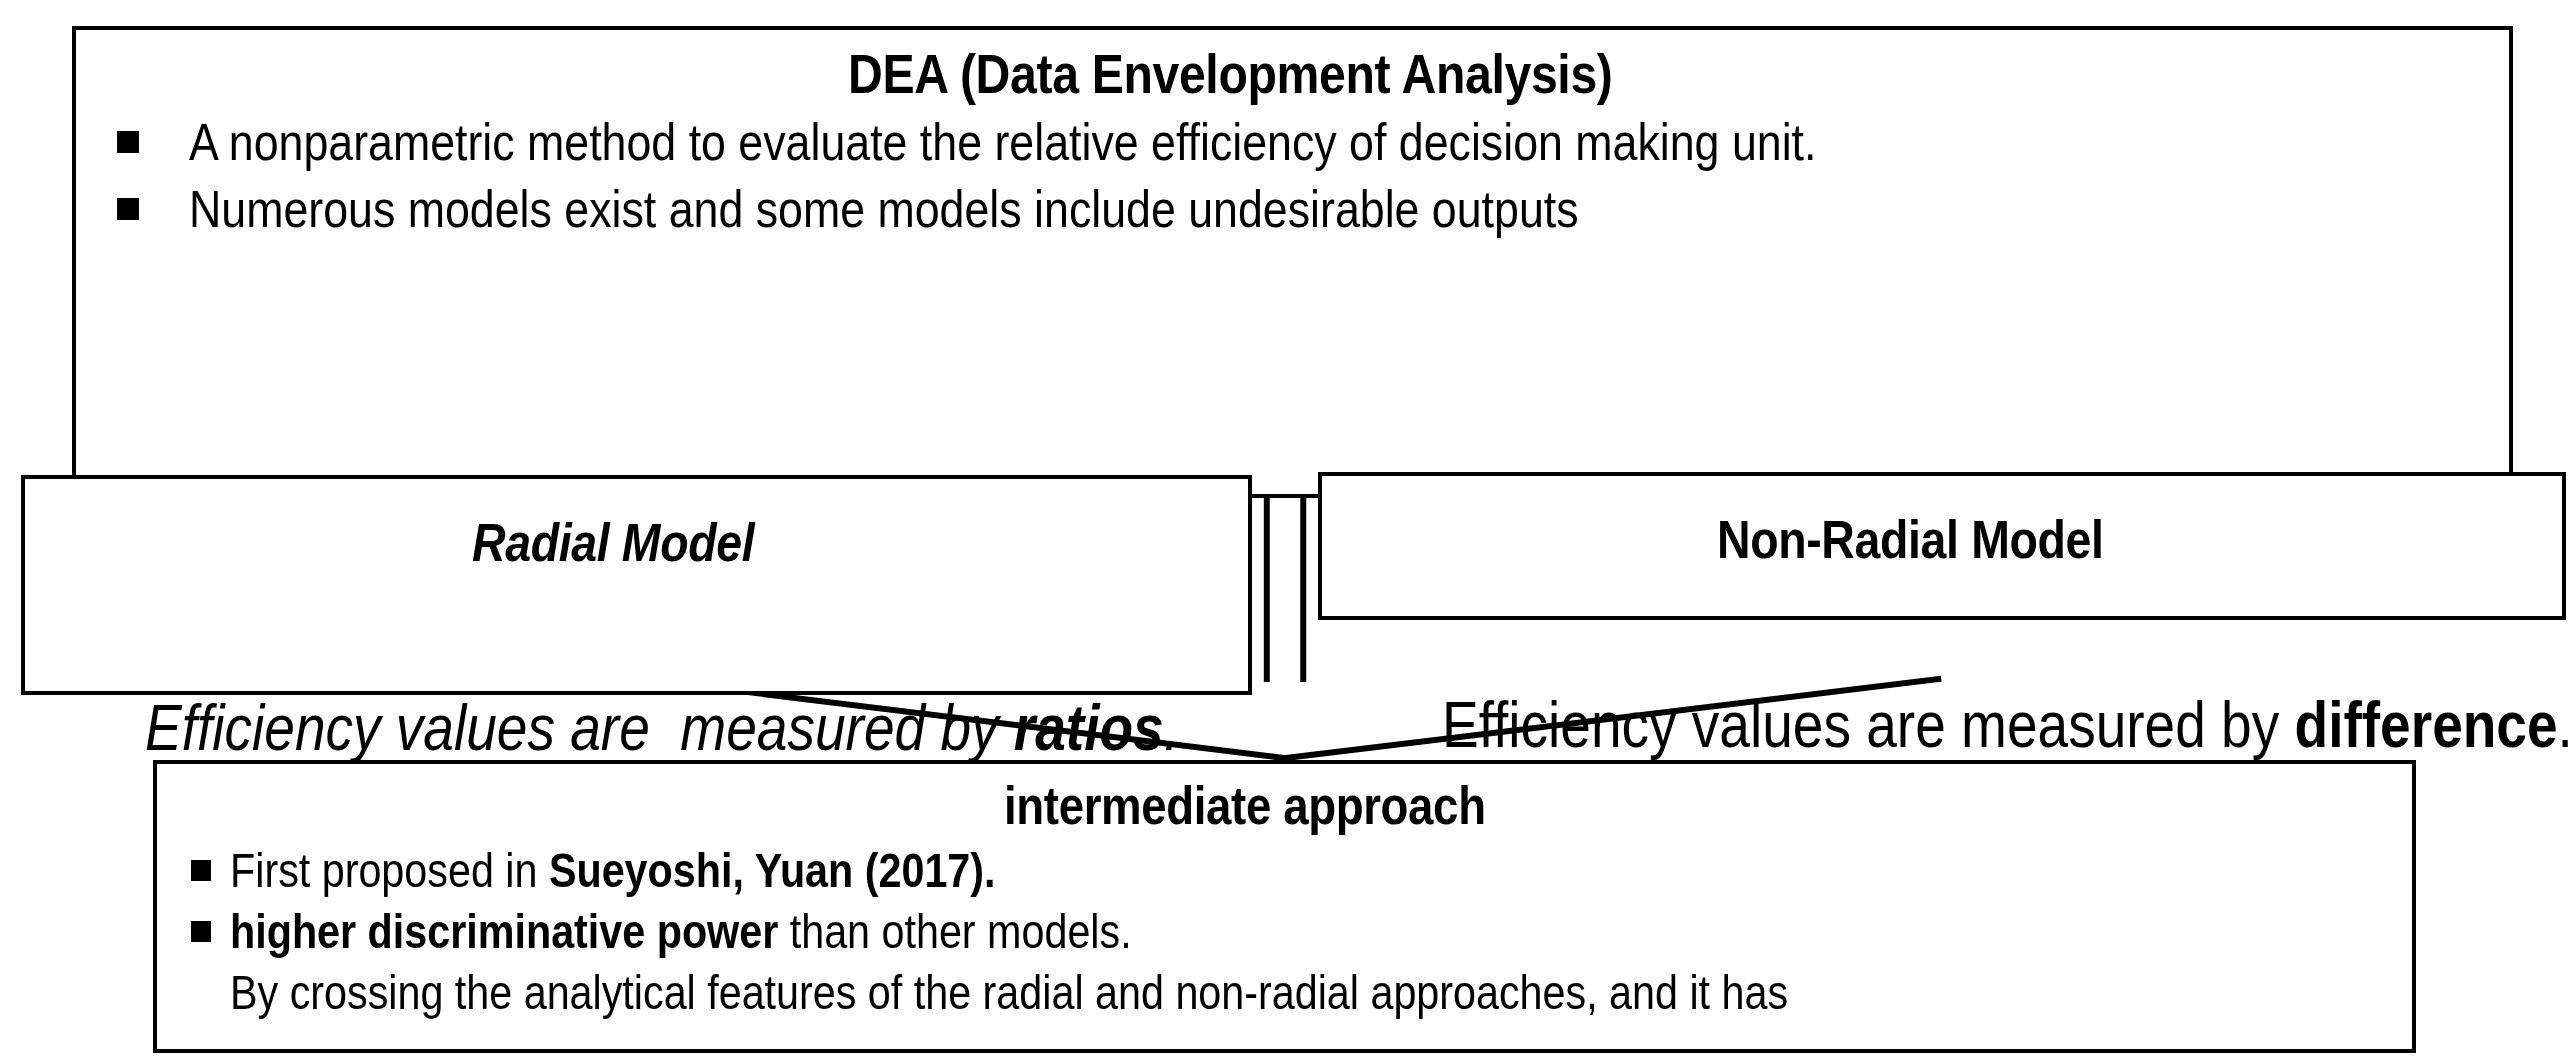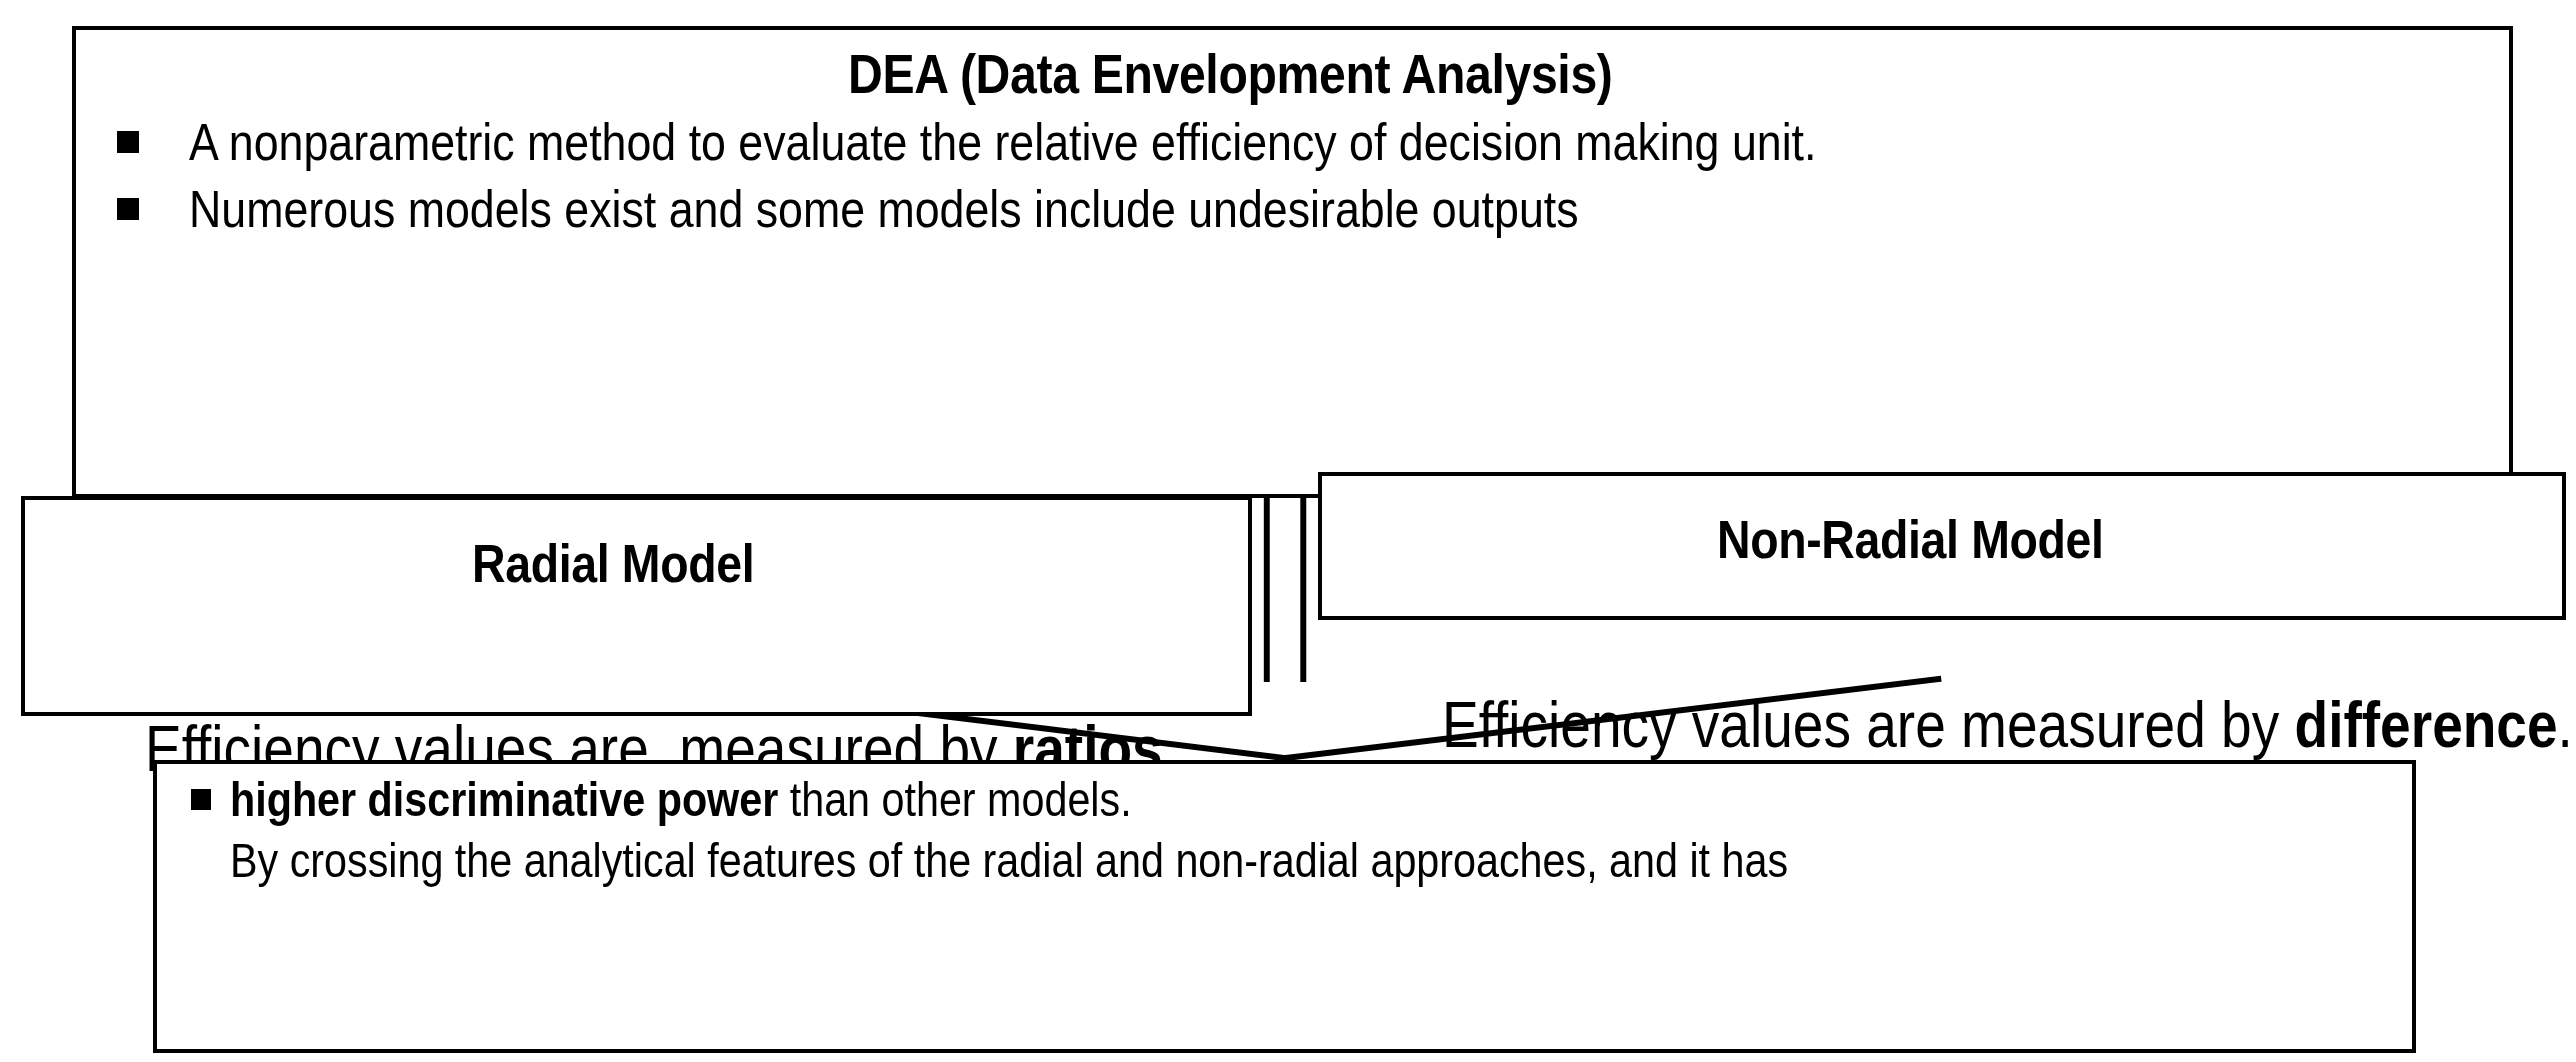--- a/index.html
+++ b/index.html
@@ -103,24 +103,25 @@
     width: 22px;
     height: 22px;
     margin-top: 22px;
     margin-right: 22px;
     margin-left: 18.7px;
   }
 
   
   #box-radial {
     left: 21px;
-    top: 496px;
+    top: 475px;
     width: 1231px;
     height: 220px;
     padding: 0 13.6px;
+    font-style: italic;
   }
   #box-nonradial {
     left: 1318px;
     top: 472px;
     width: 1248px;
     height: 148px;
     padding: 0 13.6px;
   }
   .mid-title {
     font-size: 54px;
@@ -211,21 +212,28 @@
   <div class="node-box" id="box-nonradial">
     <div class="mid-title">
       <span class="narrow">Non-Radial Model</span>
     </div>
     <div class="mid-desc">
       <span class="narrow"><span>Efficiency values are measured by </span><b>difference</b><span>.</span></span>
     </div>
   </div>
 
   <div class="node-box" id="box-intermediate">
+    <div class="box-title">
+      <span class="narrow">intermediate approach</span>
+    </div>
     <ul class="bullet-list">
+      <li class="bullet-item">
+        <span class="bullet-marker"></span>
+        <span class="bullet-text"><span class="narrow"><span>First proposed in </span><b>Sueyoshi, Yuan (2017).</b></span></span>
+      </li>
       <li class="bullet-item">
         <span class="bullet-marker"></span>
         <span class="bullet-text">
           <div><span class="narrow"><b>higher discriminative power</b><span> than other models.</span></span></div>
           <div><span class="narrow">By crossing the analytical features of the radial and non-radial approaches, and it has</span></div>
         </span>
       </li>
     </ul>
   </div>
 

